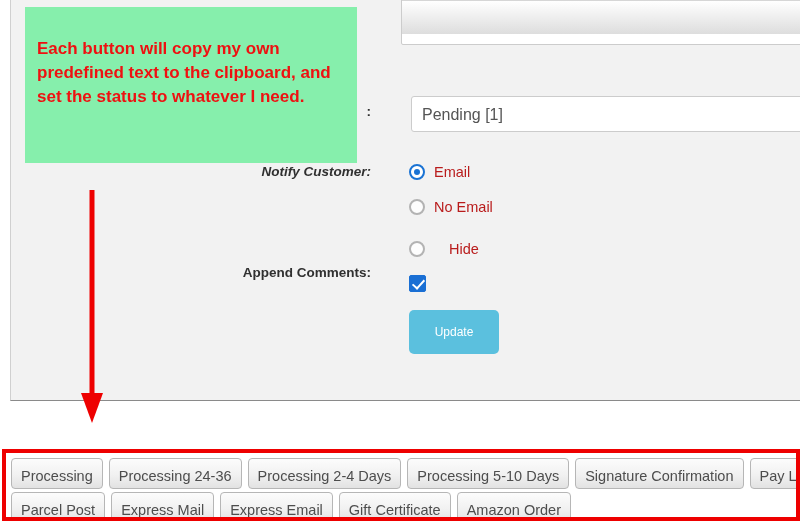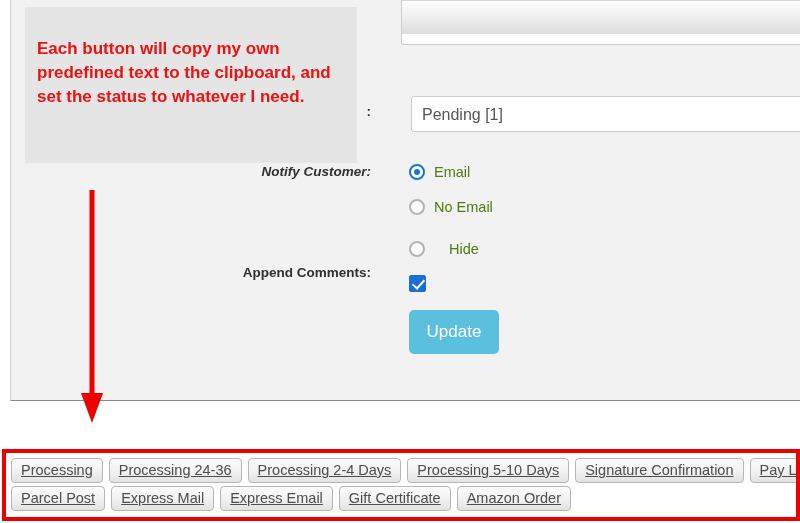--- a/index.html
+++ b/index.html
@@ -127,21 +127,21 @@
     position: absolute;
     left: 3px;
     top: 3px;
     width: 6px;
     height: 6px;
     border-radius: 50%;
     background: #1a73d4;
   }
   .radio-label {
     font-size: 14.5px;
-    color: #4d7c0f;
+    color: #b91c1c;
     font-family: "Liberation Sans", sans-serif;
   }
 
   #append-label { top: 277px; }
   #append-checkbox {
     position: absolute;
     left: 398px;
     top: 287px;
     width: 17px;
     height: 17px;
@@ -165,34 +165,34 @@
   #update-button {
     position: absolute;
     left: 398px;
     top: 322px;
     width: 90px;
     height: 44px;
     background: #5bc0de;
     border: none;
     border-radius: 5px;
     color: #ffffff;
-    font-size: 17px;
+    font-size: 12px;
     font-family: "Liberation Sans", sans-serif;
     cursor: pointer;
     padding: 0;
   }
 
   
   #annotation-box {
     position: absolute;
     left: 25px;
     top: 7px;
     width: 332px;
     height: 156px;
-    background: #e5e5e5;
+    background: #86efac;
     box-sizing: border-box;
     padding: 30px 16px 0 12px;
   }
   #annotation-text {
     font-family: "Liberation Sans", sans-serif;
     font-size: 17px;
     font-weight: bold;
     color: #ee1111;
     line-height: 1.42;
     margin: 0;
@@ -232,24 +232,23 @@
     white-space: nowrap;
   }
   .quick-button {
     flex: none;
     background: linear-gradient(to bottom, #fcfcfc 0%, #f1f1f1 55%, #e2e2e2 100%);
     border: 1px solid #b6b6b6;
     border-radius: 4px;
     color: #4d4d4d;
     font-family: "Liberation Sans", sans-serif;
     font-size: 14.5px;
-    padding: 2px 9px 3px 9px;
+    padding: 8px 9px 3px 9px;
     line-height: 18px;
     cursor: pointer;
-    text-decoration: underline;
   }
 </style>
 </head>
 <body>
 
 <div id="order-status-panel">
 
   <div id="comment-textarea-wrap">
     <textarea id="comment-textarea" placeholder="" style=""></textarea>
     <div id="textarea-footer"></div>

